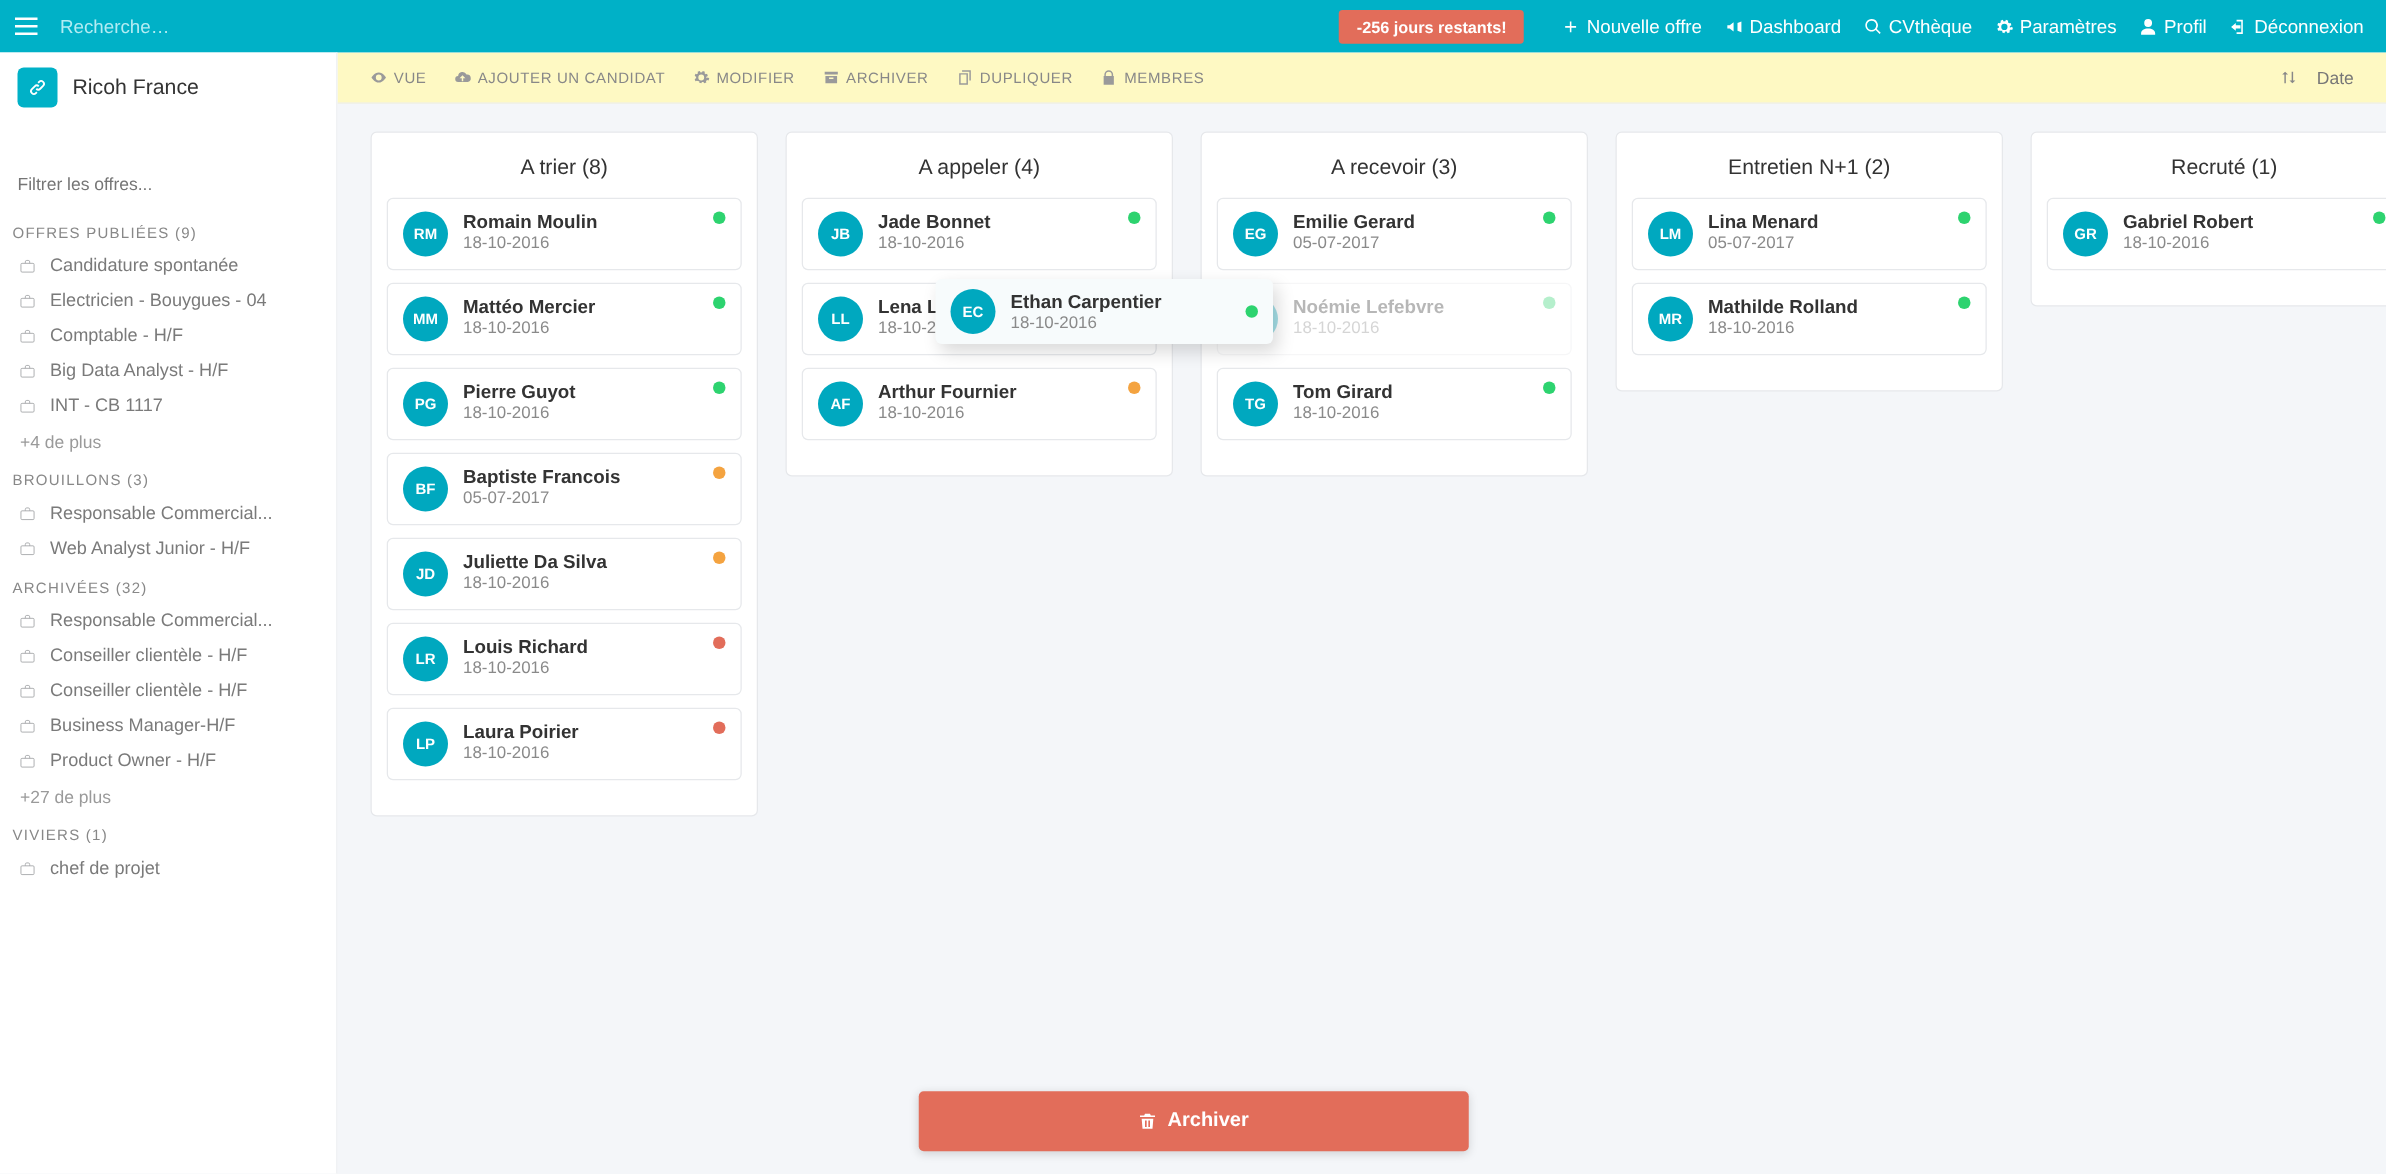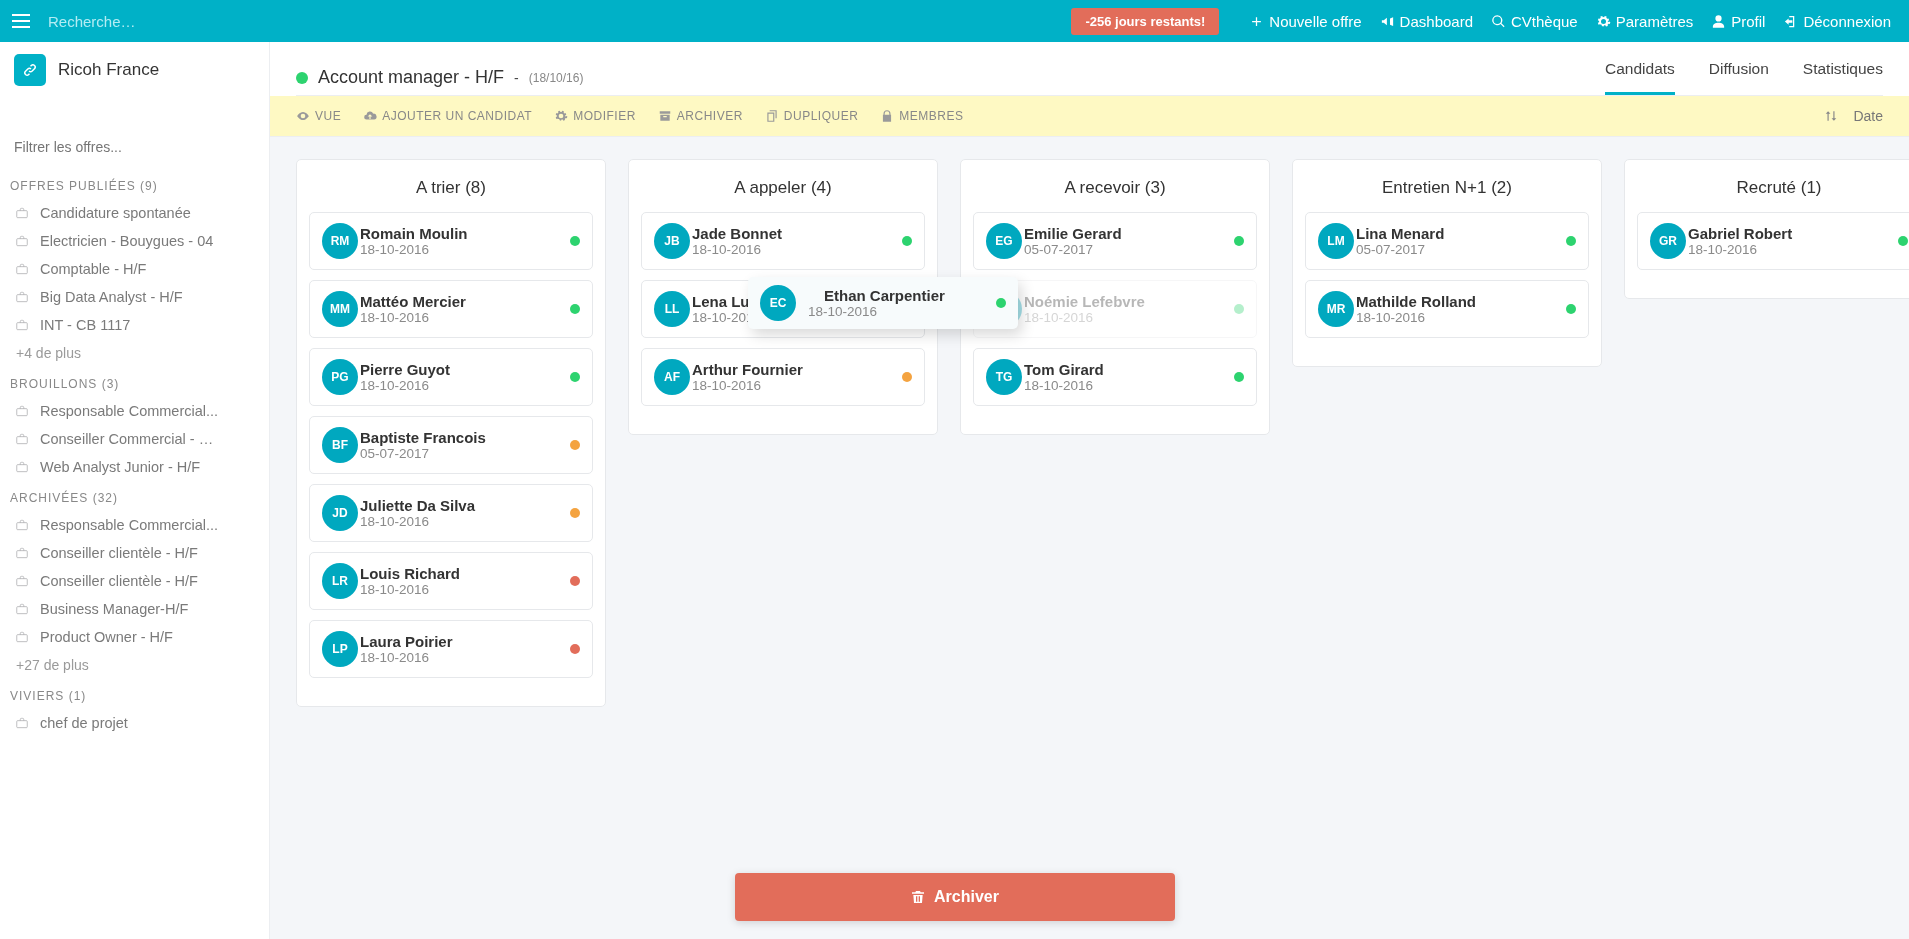--- a/index.html
+++ b/index.html
@@ -88,21 +88,21 @@
 
   
   .kanban-wrap { flex:1; overflow:auto; padding: 22px 26px; position:relative;}
   .kanban { display:flex; gap:22px; align-items:flex-start;}
   .column {
     width:310px; background:#fff; border:1px solid #e6e8eb; border-radius:5px;
     padding:12px 12px 18px; flex-shrink:0;
   }
   .col-title { text-align:center; font-size:17px; color:#333; padding:6px 0 14px; font-weight:500;}
   .card {
-    display:flex; align-items:center; gap:2px; border:1px solid #e6e8eb;
+    display:flex; align-items:flex-start; gap:12px; border:1px solid #e6e8eb;
     border-radius:5px; padding:10px 12px; margin-bottom:10px; background:#fff; cursor:pointer;
   }
   .avatar {
     width:36px; height:36px; border-radius:50%; background:#00a8bf; color:#fff;
     display:flex; align-items:center; justify-content:center; font-size:12px; font-weight:600;
     flex-shrink:0;
   }
   .card-body { flex:1; min-width:0;}
   .card-name { font-size:15px; color:#333; font-weight:700; white-space:nowrap; overflow:hidden; text-overflow:ellipsis;}
   .card-date { font-size:13.5px; color:#8a8a8a; }
@@ -113,21 +113,21 @@
 
   
   .dragged-card {
     position:absolute; top:140px; left:478px; width:270px;
     display:flex; align-items:center; gap:12px;
     background:#f7fbfc; border-radius:5px; padding:8px 12px;
     box-shadow: 4px 6px 14px rgba(0,0,0,.15);
     z-index:50;
   }
   .dragged-card .avatar { background:#00a8bf; }
-  .dragged-card .card-name { color:#333;margin-left:16px; }
+  .dragged-card .card-name { color:#333; }
 
   
   .faded { opacity:.35; }
 
   
   .archive-bar {
     position:fixed; bottom:18px; left:50%; transform:translateX(-50%);
     width:440px; height:48px; background:#e26d5a; color:#fff;
     display:flex; align-items:center; justify-content:center; gap:8px;
     border-radius:4px; font-size:16px; font-weight:600; cursor:pointer;
@@ -251,27 +251,20 @@
             <rect x="3" y="8" width="18" height="12" rx="1.5"></rect>
             <path d="M9 8V6a2 2 0 012-2h2a2 2 0 012 2v2"></path>
           </svg>
           <span>Responsable Commercial...</span>
         </div>
         <div class="side-item">
           <svg viewBox="0 0 24 24">
             <rect x="3" y="8" width="18" height="12" rx="1.5"></rect>
             <path d="M9 8V6a2 2 0 012-2h2a2 2 0 012 2v2"></path>
           </svg>
-          <span>Conseiller Commercial - …</span>
-        </div>
-        <div class="side-item">
-          <svg viewBox="0 0 24 24">
-            <rect x="3" y="8" width="18" height="12" rx="1.5"></rect>
-            <path d="M9 8V6a2 2 0 012-2h2a2 2 0 012 2v2"></path>
-          </svg>
           <span>Web Analyst Junior - H/F</span>
         </div>
       </div>
 
     <div class="section-title">ARCHIVÉES (32)</div>
     <div id="sec-archivees">
         <div class="side-item">
           <svg viewBox="0 0 24 24">
             <rect x="3" y="8" width="18" height="12" rx="1.5"></rect>
             <path d="M9 8V6a2 2 0 012-2h2a2 2 0 012 2v2"></path>
@@ -315,36 +308,20 @@
           <svg viewBox="0 0 24 24">
             <rect x="3" y="8" width="18" height="12" rx="1.5"></rect>
             <path d="M9 8V6a2 2 0 012-2h2a2 2 0 012 2v2"></path>
           </svg>
           <span>chef de projet</span>
         </div>
       </div>
   </div>
 
   <div class="content">
-    <div class="job-header">
-      <div class="job-header-row1">
-        <div class="job-title-wrap">
-          <span class="job-dot"></span>
-          <span class="job-title">Account manager - H/F</span>
-          <span>-</span>
-          <span class="job-date-small">(18/10/16)</span>
-        </div>
-        <div class="tabs">
-          <div class="tab active">Candidats</div>
-          <div class="tab">Diffusion</div>
-          <div class="tab">Statistiques</div>
-        </div>
-      </div>
-      <hr>
-    </div>
 
     <div class="toolbar">
       <div class="tool-item">
         <svg viewBox="0 0 24 24">
             <path d="M12 5C6 5 2 12 2 12s4 7 10 7 10-7 10-7-4-7-10-7zm0 11a4 4 0 110-8 4 4 0 010 8z"></path>
           </svg>
         <span>VUE</span>
       </div>
       <div class="tool-item">
         <svg viewBox="0 0 24 24">

